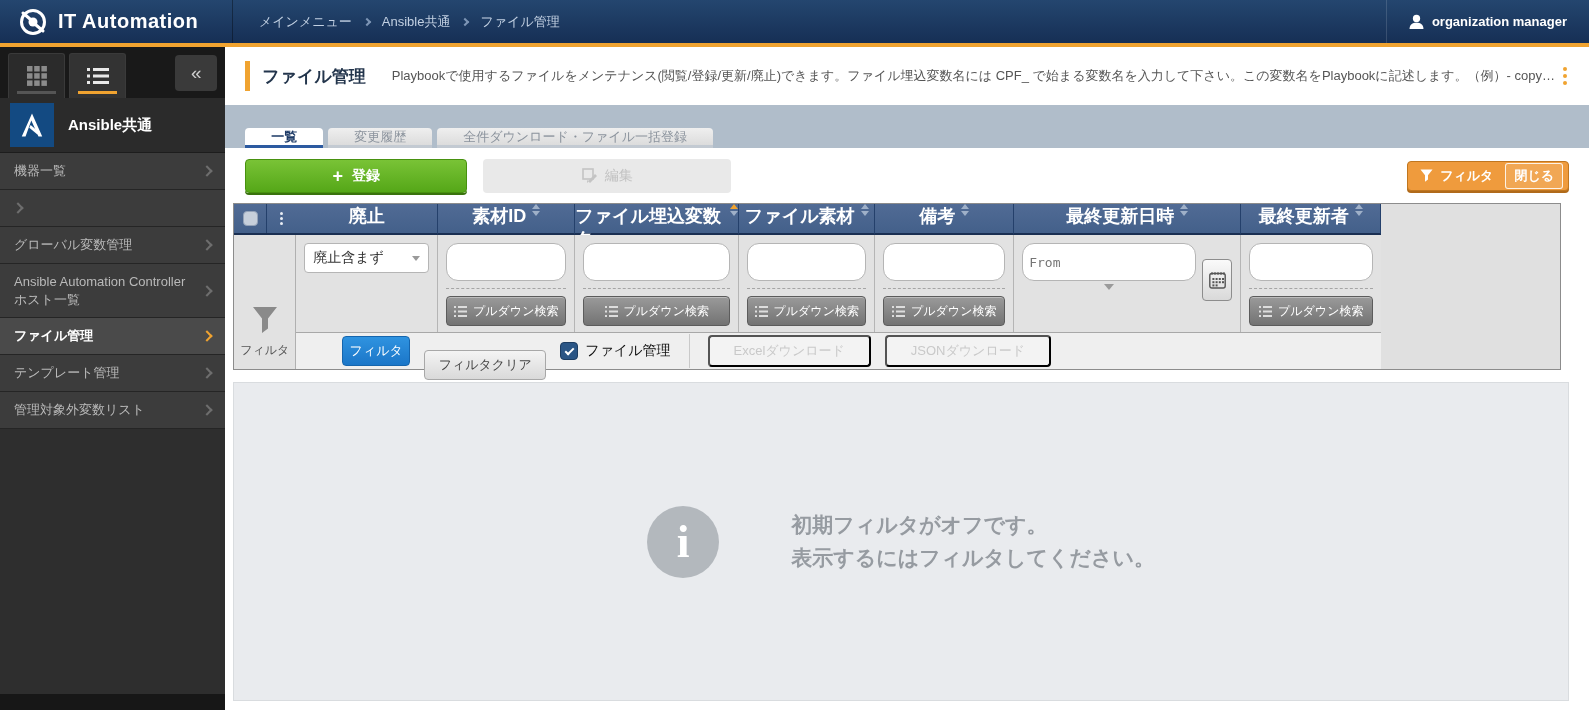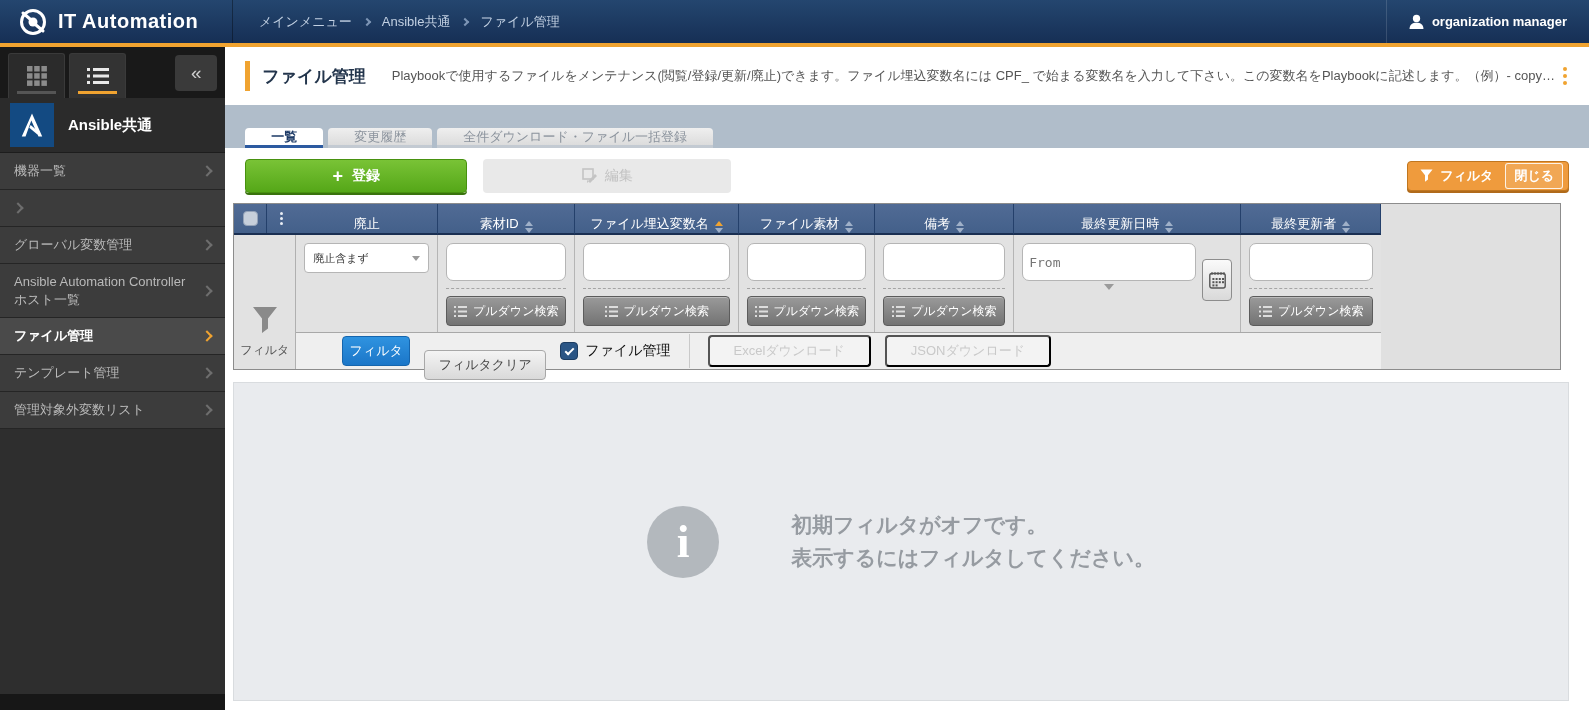--- a/index.html
+++ b/index.html
@@ -64,31 +64,31 @@
   .corner{height:31px;background:linear-gradient(#516b95,#43608a);border-bottom:2px solid #1a2f52;display:flex;}
   .corner .c1{width:33px;border-right:1px solid #24406b;display:flex;align-items:center;justify-content:center;}
   .corner .c2{flex:1;display:flex;align-items:center;justify-content:center;}
   .hcheck{width:15px;height:15px;background:#c6cfdb;border:1px solid #93a2b8;border-radius:4px;cursor:pointer;}
   .vdots{display:flex;flex-direction:column;gap:2px;cursor:pointer;}
   .vdots i{width:3px;height:3px;border-radius:50%;background:#e8edf4;}
   .funnel-cell{flex:1;background:#e2e2e2;border-right:1px solid #b0b0b0;display:flex;flex-direction:column;align-items:center;justify-content:flex-end;padding-bottom:10px;gap:8px;}
   .funnel-label{font-size:12px;color:#555;}
   .fcol-mid{width:1085px;flex:none;display:flex;flex-direction:column;}
   .hrow{height:31px;display:flex;}
-  .hcell{background:linear-gradient(#516b95,#43608a);border-right:1px solid #24406b;border-bottom:2px solid #1a2f52;color:#fff;font-size:13px;display:flex;align-items:flex-end;justify-content:center;gap:6px;cursor:pointer;}
+  .hcell{background:linear-gradient(#516b95,#43608a);border-right:1px solid #24406b;border-bottom:2px solid #1a2f52;color:#fff;font-size:18px;display:flex;align-items:flex-start;justify-content:center;gap:6px;cursor:pointer;font-weight:bold;}
   .sorts{display:inline-flex;flex-direction:column;gap:2px;}
   .s-up{width:0;height:0;border-left:4px solid transparent;border-right:4px solid transparent;border-bottom:5px solid #9fb0c8;}
   .s-down{width:0;height:0;border-left:4px solid transparent;border-right:4px solid transparent;border-top:5px solid #9fb0c8;}
   .s-up.on{border-bottom-color:var(--accent);}
   .c-discard{width:142px}.c-id{width:137px}.c-var{width:164px}.c-mat{width:136px}.c-note{width:139px}.c-date{width:227px}.c-user{width:140px}
   .frow{height:97px;display:flex;background:#e2e2e2;}
   .fcell{border-right:1px solid #b5b5b5;display:flex;flex-direction:column;padding:8px 8px 0 8px;}
-  .sel{height:30px;background:#fff;border:1px solid #b5b5b5;border-radius:4px;display:flex;align-items:center;font-size:11px;color:#333;padding:12px 8px;cursor:pointer;}
+  .sel{height:30px;background:#fff;border:1px solid #b5b5b5;border-radius:4px;display:flex;align-items:center;font-size:14px;color:#333;padding:12px 8px;cursor:pointer;}
   .sel .dd{margin-left:auto;width:0;height:0;border-left:4px solid transparent;border-right:4px solid transparent;border-top:5px solid #9a9a9a;}
-  .fin{height:38px;background:#fff;border:1px solid #b5b5b5;border-radius:7px;width:100%;padding:0 6px;font-size:13px;outline:none;}
+  .fin{height:38px;background:#fff;border:1px solid #b5b5b5;border-radius:12px;width:100%;padding:0 6px;font-size:13px;outline:none;}
   .dash{border-top:1px dashed #a5a5a5;margin:7px 0 7px 0;}
   .pulldown{height:30px;background:linear-gradient(#9a9a9a,#737373);border:1px solid #5c5c5c;border-radius:4px;color:#fff;font-size:12px;display:flex;align-items:center;justify-content:center;gap:6px;cursor:pointer;box-shadow:inset 0 1px 0 rgba(255,255,255,.35);}
   .date-cell{flex-direction:row;gap:6px;}
   .date-left{flex:1;display:flex;flex-direction:column;align-items:center;}
   .mini-dd{width:0;height:0;border-left:5px solid transparent;border-right:5px solid transparent;border-top:6px solid #9a9a9a;margin:3px 0;}
   .fin.mono{font-family:"DejaVu Sans Mono",monospace;}
   .cal-btn{width:30px;height:42px;margin-top:16px;background:linear-gradient(#fafafa,#d9d9d9);border:1px solid #8d8d8d;border-radius:4px;display:flex;align-items:center;justify-content:center;cursor:pointer;flex:none;}
   .arow{height:37px;border-top:1px solid #a8a8a8;background:#efefef;display:flex;align-items:center;gap:14px;padding-left:46px;}
   .btn-filter{width:68px;height:30px;background:linear-gradient(#2f93e0,#1b76c8);border:1px solid #1565ad;border-radius:4px;color:#fff;font-size:13px;}
   .btn-clear{width:122px;height:30px;background:linear-gradient(#f4f4f4,#d9d9d9);border:1px solid #a8a8a8;border-radius:4px;color:#444;font-size:13px;margin-top:28px;}

